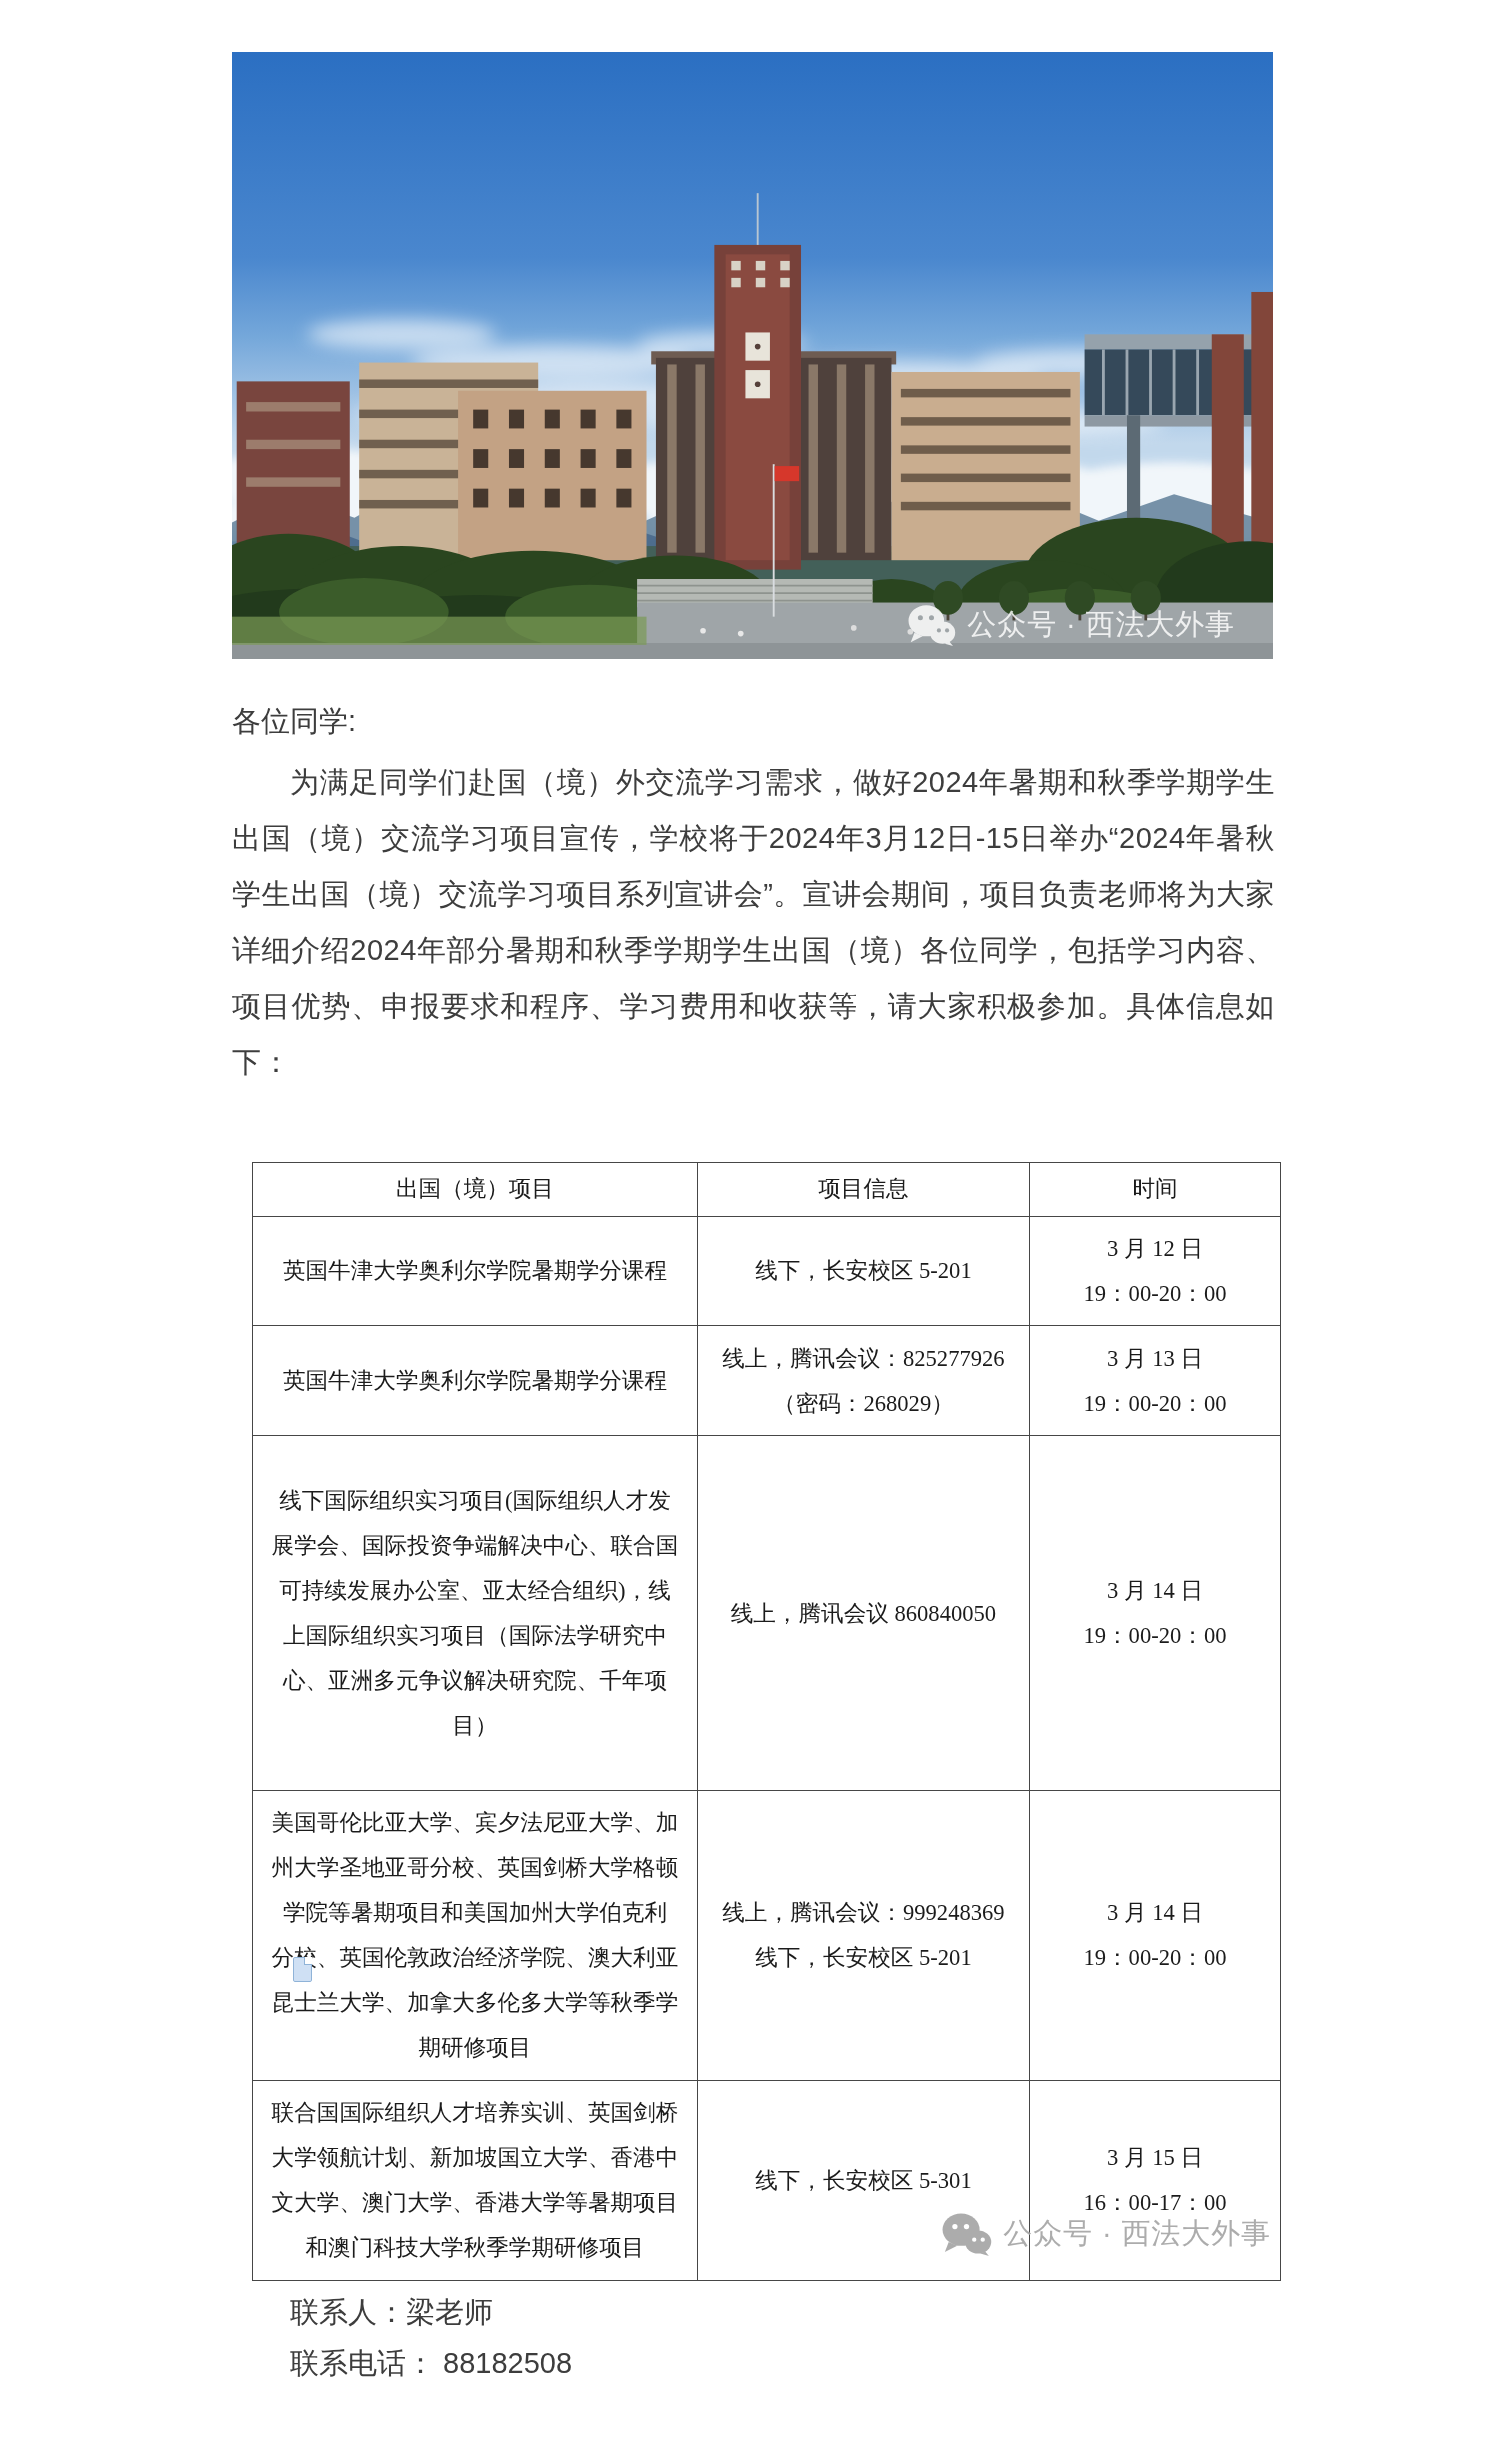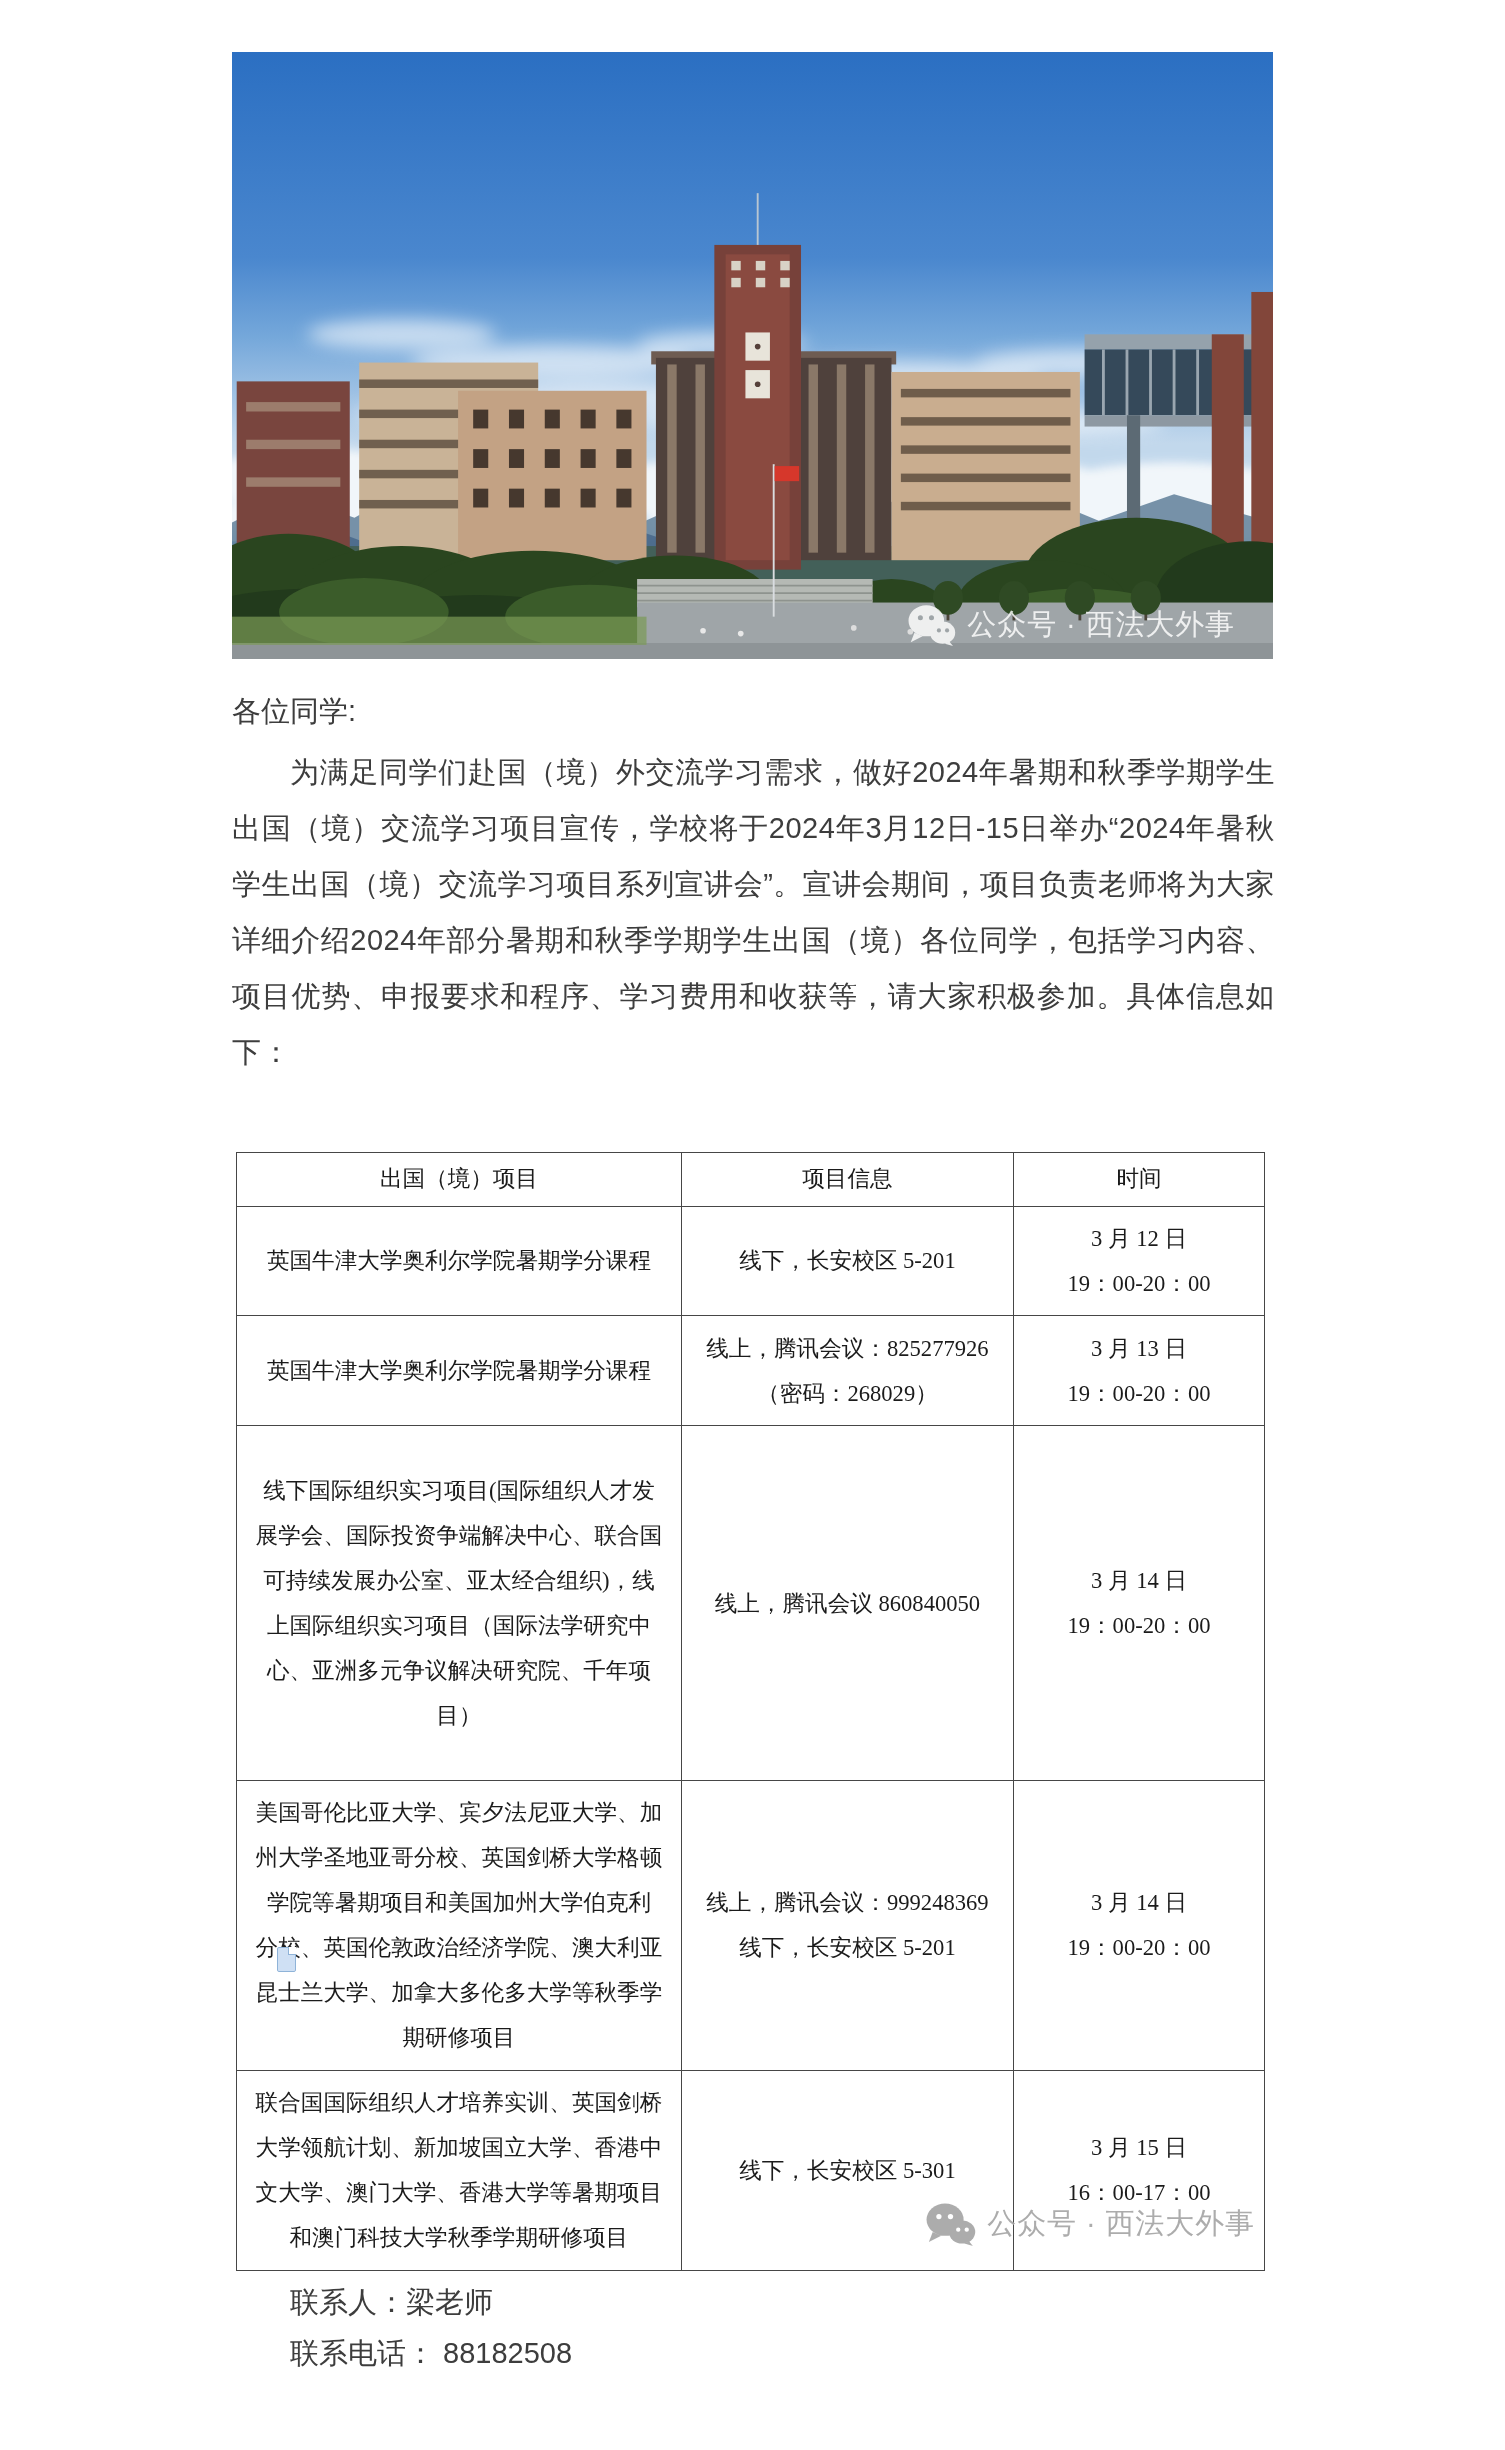--- a/index.html
+++ b/index.html
@@ -13,28 +13,28 @@
   
   .hero { margin-top:52px; width:1041px; height:607px; position:relative; overflow:hidden; background:#2b6fc2; }
   .hero svg.scene { display:block; width:100%; height:100%; }
   .wm { position:absolute; display:flex; align-items:center; gap:11.3px; white-space:nowrap;justify-content:center; }
   .wm-photo { right:38px; bottom:13px; color:rgba(255,255,255,0.82); font-size:29px; letter-spacing:0.9px; }
   .wm-photo .wc { width:49px; height:43px; }
   .wm-table { left:689px; bottom:24.5px; color:#a6a6a6; font-size:29px; letter-spacing:0.9px; opacity:.92; }
   .wm-table .wc { width:51px; height:45px; }
 
   
-  .salutation { margin-top:32px; font-size:29px; color:#3d3d3d; line-height:40px; }
+  .salutation { margin-top:42px; font-size:29px; color:#3d3d3d; line-height:40px; }
   .paragraph {
     margin-top:13px; width:1043px; font-size:29px; color:#3d3d3d;
     line-height:56px; text-align:justify; text-indent:2em; letter-spacing:0.5px;
   }
 
   
-  .table-wrap { position:relative; margin-top:72px; margin-left:4px; width:1029px; }
+  .table-wrap { position:relative; margin-top:72px; margin-left:20px; width:1029px; }
   table.sched {
     border-collapse:collapse; width:1029px; table-layout:fixed;
     font-family:"Liberation Serif","DejaVu Serif",serif; color:#1b1b1b;
   }
   .sched th, .sched td {
     border:0.9px solid #464646; text-align:center; vertical-align:middle;
     font-size:22.6px; white-space:pre-line; font-weight:normal;
   }
   .sched th { line-height:24.5px; padding:14px 3.8px; }
   .sched td { line-height:45px; padding:9.4px 7.5px; }

